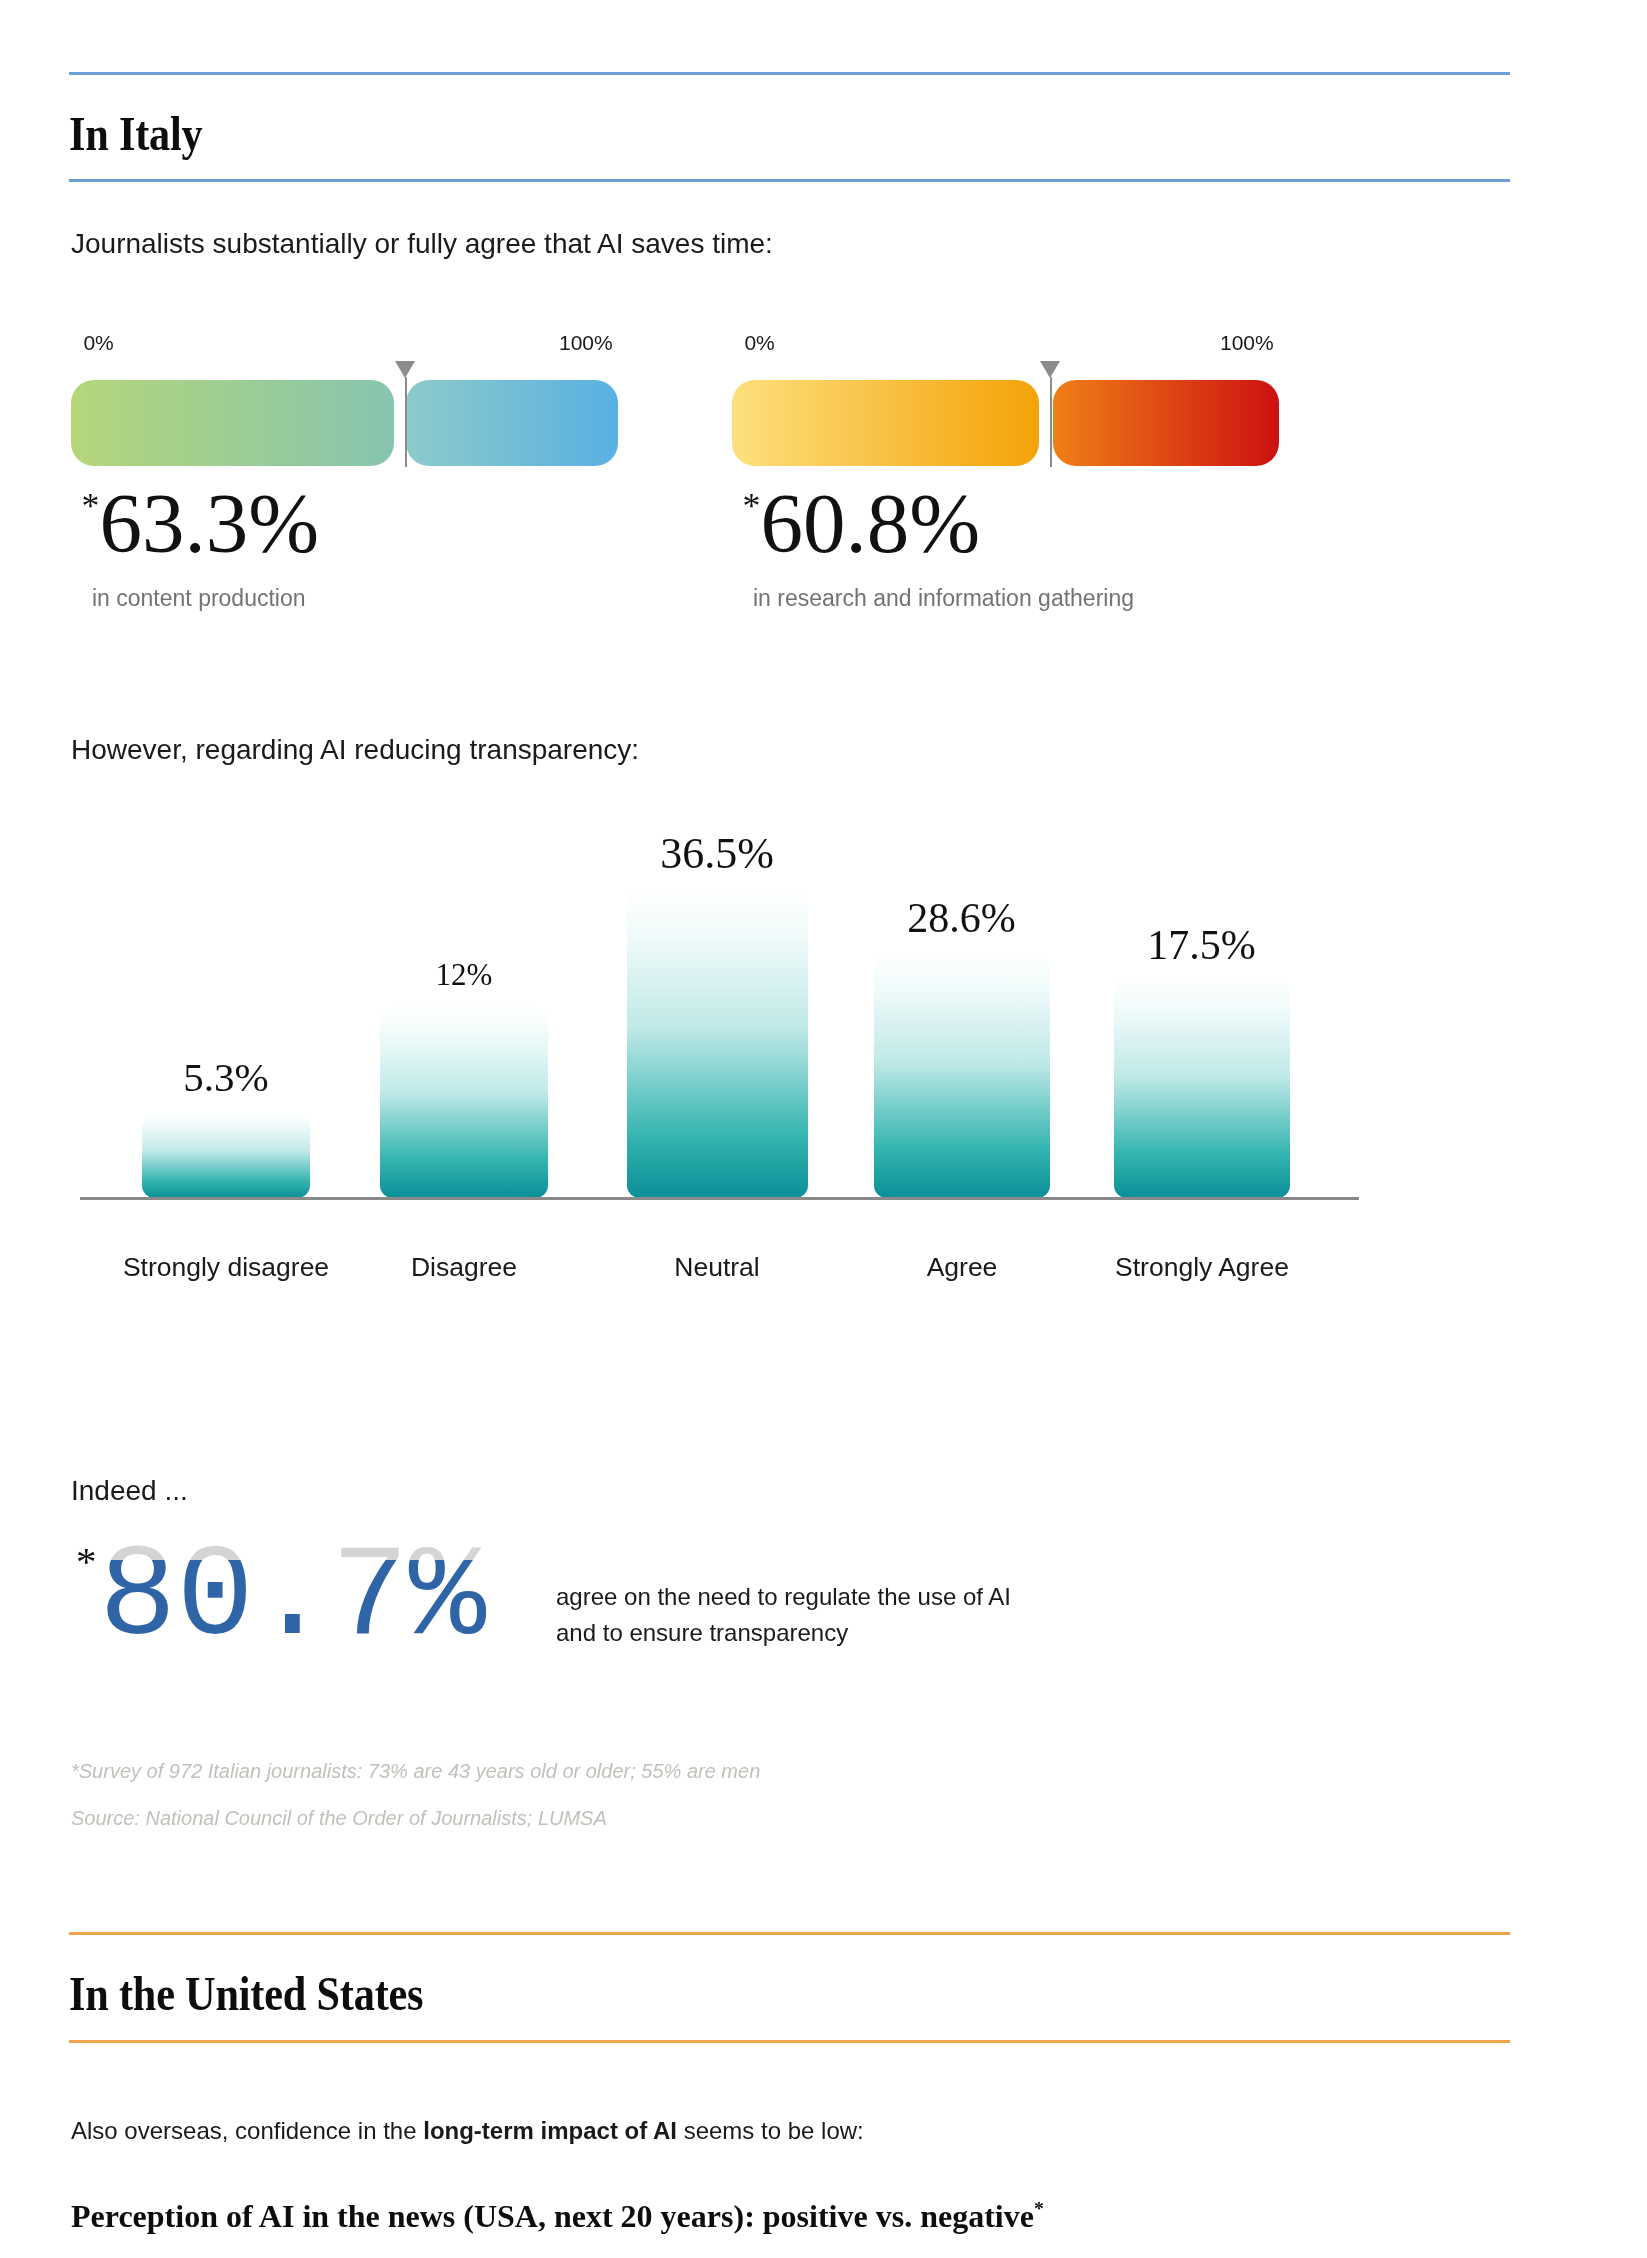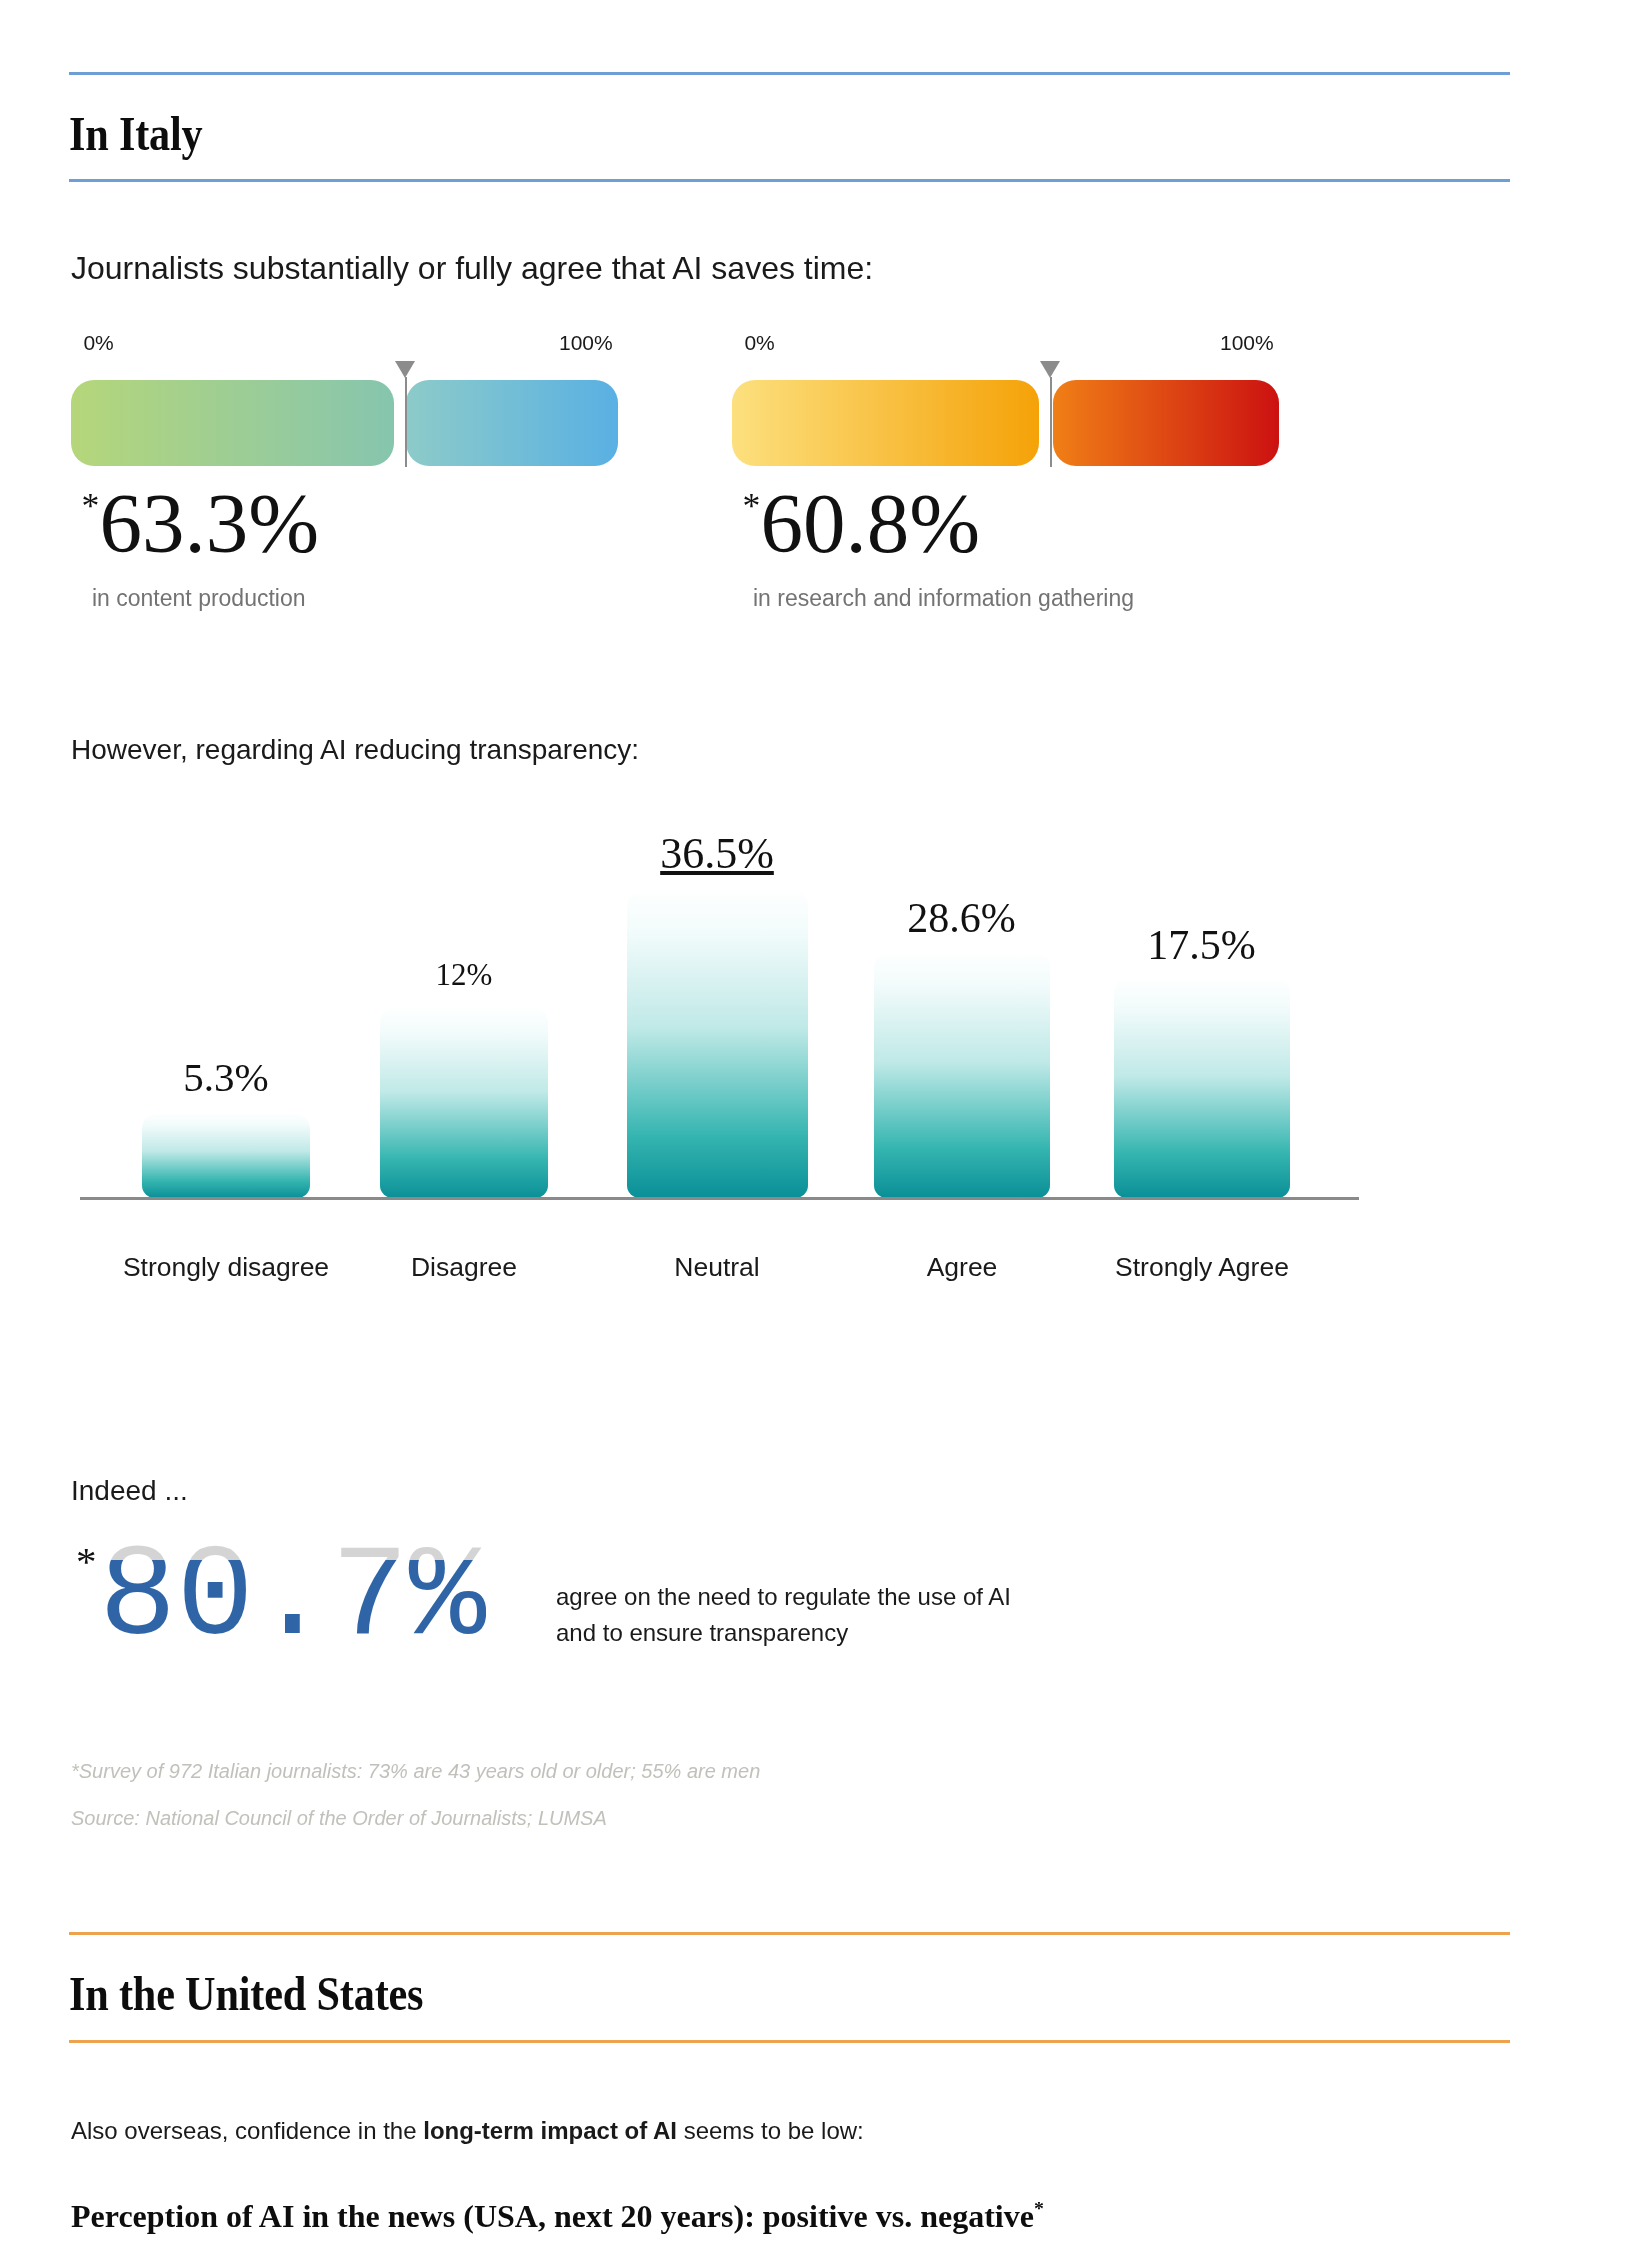--- a/index.html
+++ b/index.html
@@ -173,21 +173,21 @@
   <div class="section-head" style="top:72px;">
     <div class="rule rule-blue"></div>
   </div>
   <div class="section-head" style="top:106px;">
     <div class="section-title" style="font-size:48px;">In Italy</div>
   </div>
   <div class="section-head" style="top:179px;">
     <div class="rule rule-blue"></div>
   </div>
 
-  <div class="lede" style="left:71px; top:250px; font-size:32px;">Journalists substantially or fully agree that AI saves time:</div>
+  <div class="lede" style="left:71px; top:228px; font-size:28px;">Journalists substantially or fully agree that AI saves time:</div>
 
   <div class="gauge-block" style="left:71px; top:331px; width:547px;">
     <div class="gauge-scale">
       <span class="lo">0%</span>
       <span class="hi">100%</span>
     </div>
     <div class="gauge-track">
       <div class="seg seg-left" style="width:323px; background:linear-gradient(to right,#b5d67a,#86c5ae);"></div>
       <div class="seg seg-right" style="width:212px; background:linear-gradient(to right,#8dcbc9,#59b0e3);"></div>
       <div class="marker-wrap" style="left:335px;">
@@ -226,21 +226,21 @@
 
     <div class="bar" style="left:71px; bottom:143px; width:168px; height:85px;"></div>
     <div class="bar-value" style="left:71px; width:168px; bottom:240px; font-size:41px;">5.3%</div>
     <div class="bar-label" style="left:49px; width:212px; top:422px; font-size:26.5px;">Strongly disagree</div>
 
     <div class="bar" style="left:309px; bottom:143px; width:168px; height:192px;"></div>
     <div class="bar-value" style="left:309px; width:168px; bottom:348px; font-size:31px;">12%</div>
     <div class="bar-label" style="left:287px; width:212px; top:422px; font-size:26.5px;">Disagree</div>
 
     <div class="bar" style="left:556px; width:181px; bottom:143px; height:309px;"></div>
-    <div class="bar-value" style="left:551px; width:190px; bottom:462px; font-size:44px;text-decoration:underline;">36.5%</div>
+    <div class="bar-value" style="left:551px; width:190px; bottom:462px; font-size:44px;">36.5%</div>
     <div class="bar-label" style="left:540px; width:212px; top:422px; font-size:26.5px;">Neutral</div>
 
     <div class="bar" style="left:803px; width:176px; bottom:143px; height:247px;"></div>
     <div class="bar-value" style="left:798px; width:185px; bottom:399px; font-size:42px;">28.6%</div>
     <div class="bar-label" style="left:785px; width:212px; top:422px; font-size:26.5px;">Agree</div>
 
     <div class="bar" style="left:1043px; width:176px; bottom:143px; height:221px;"></div>
     <div class="bar-value" style="left:1038px; width:185px; bottom:372px; font-size:42px;">17.5%</div>
     <div class="bar-label" style="left:1025px; width:212px; top:422px; font-size:26.5px;">Strongly Agree</div>
 

